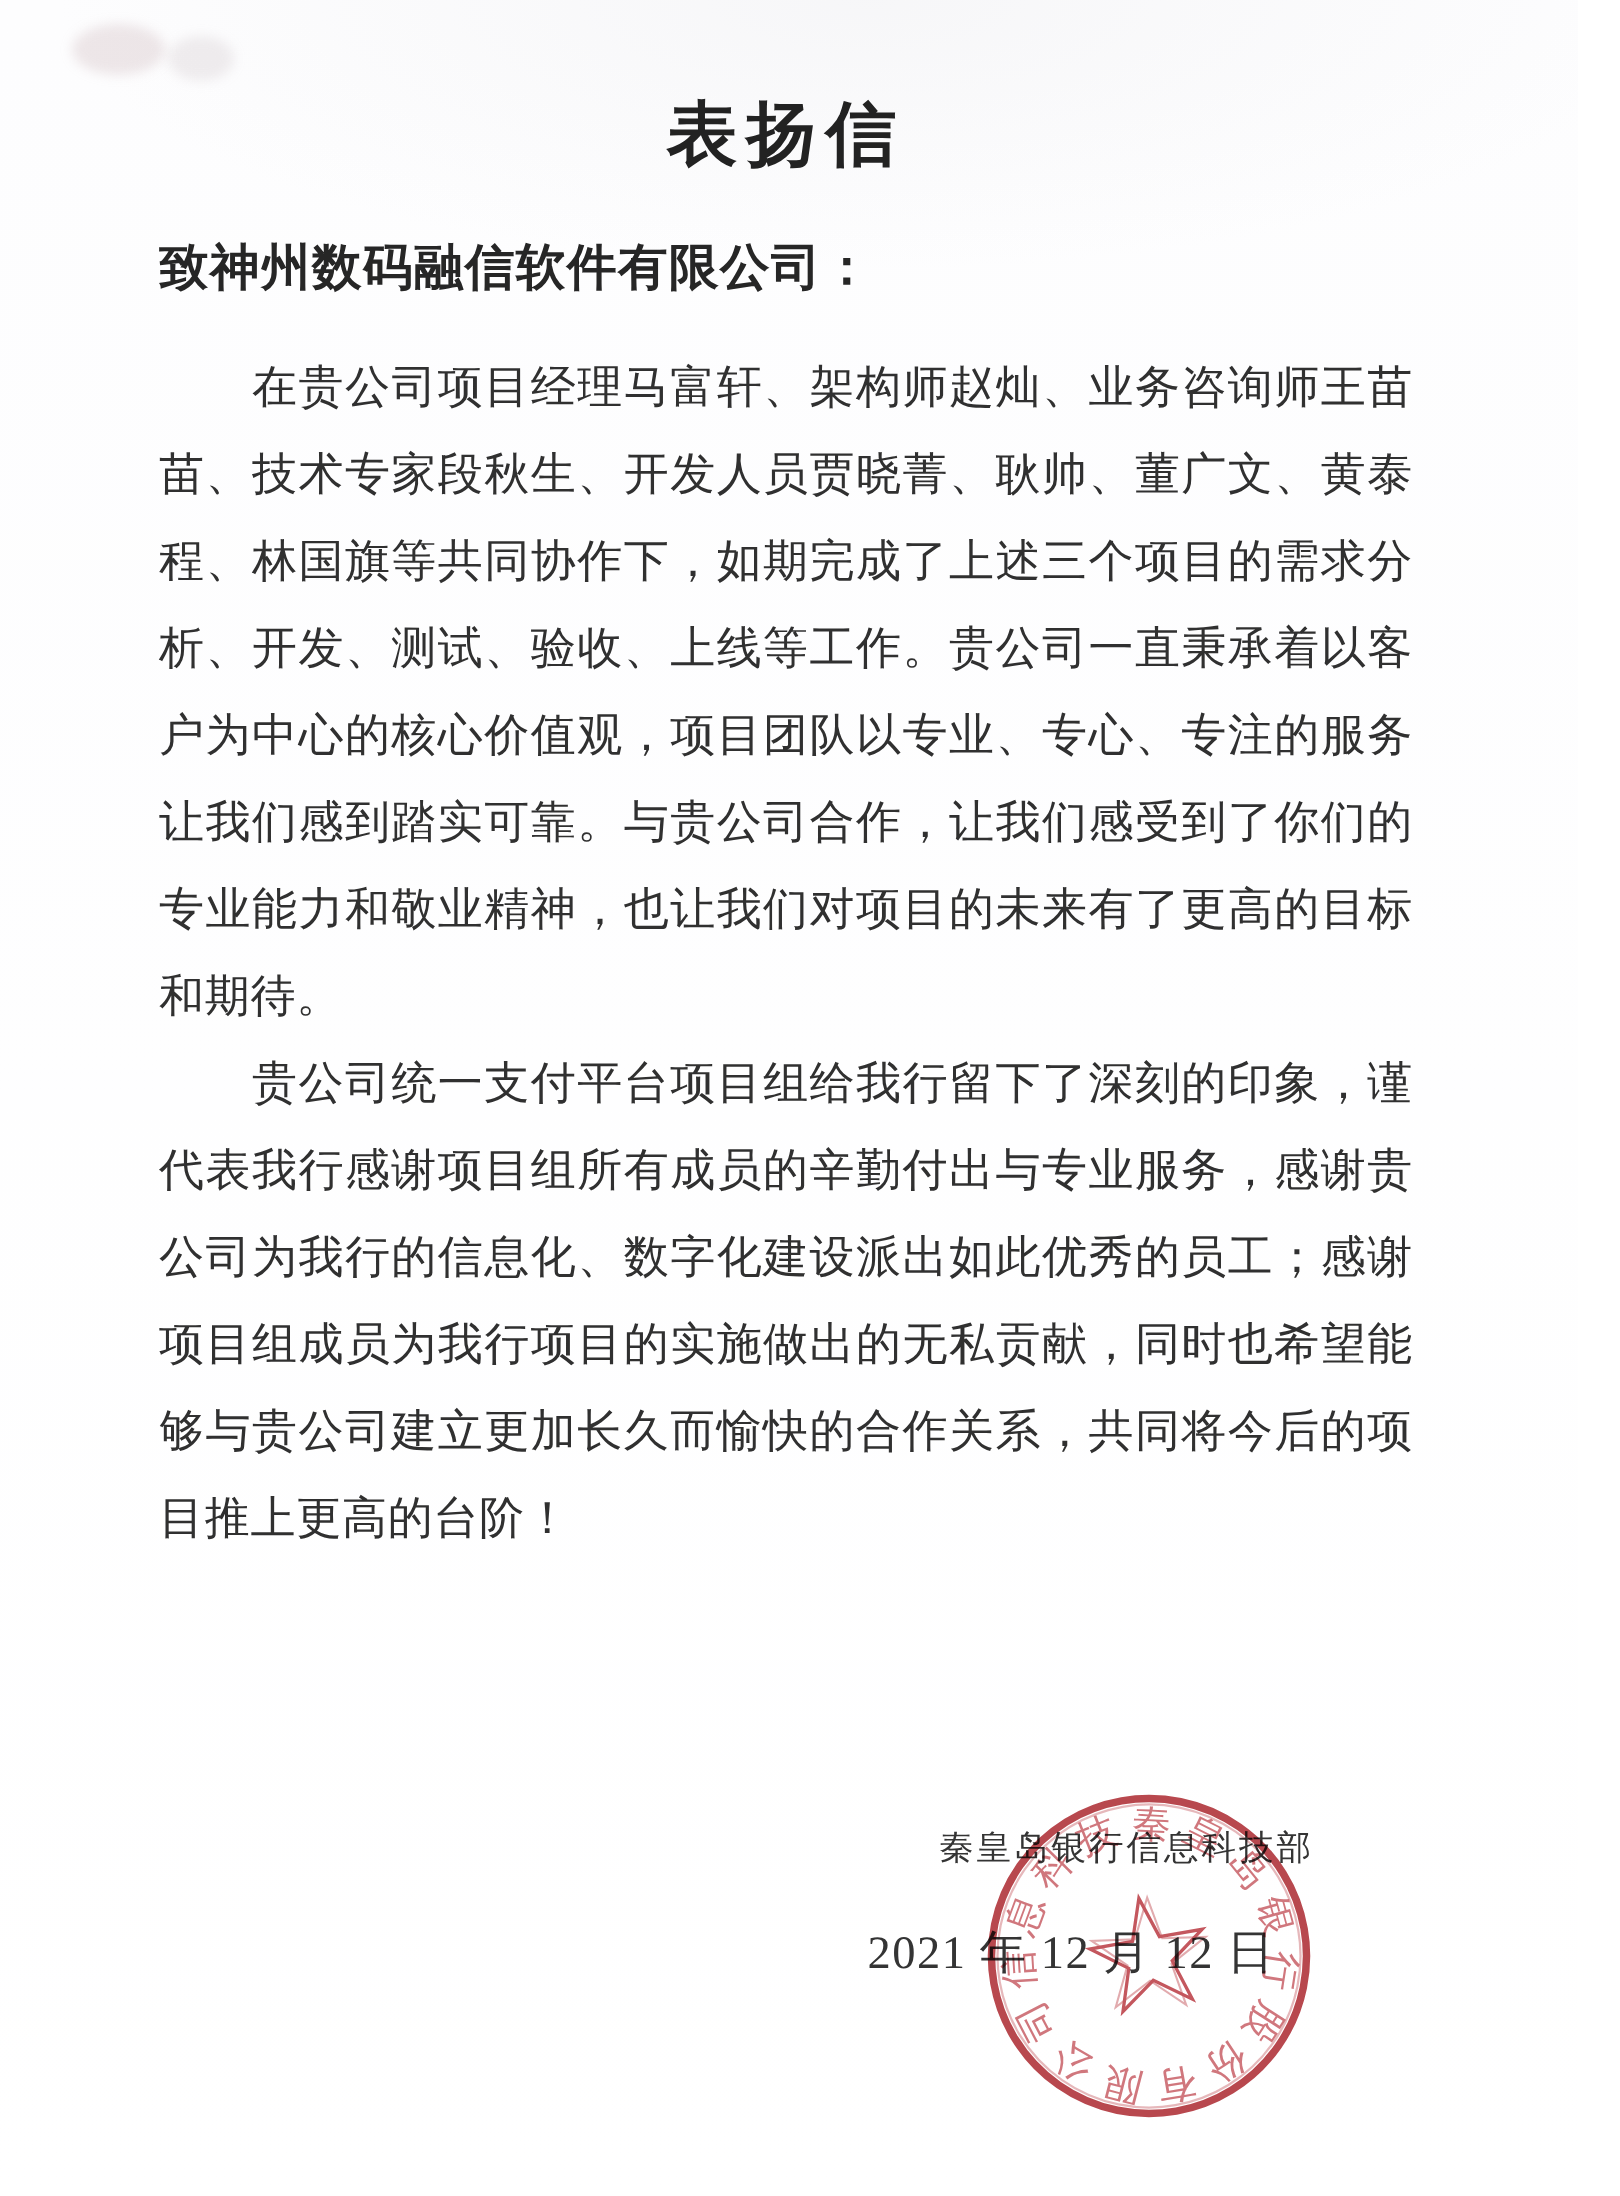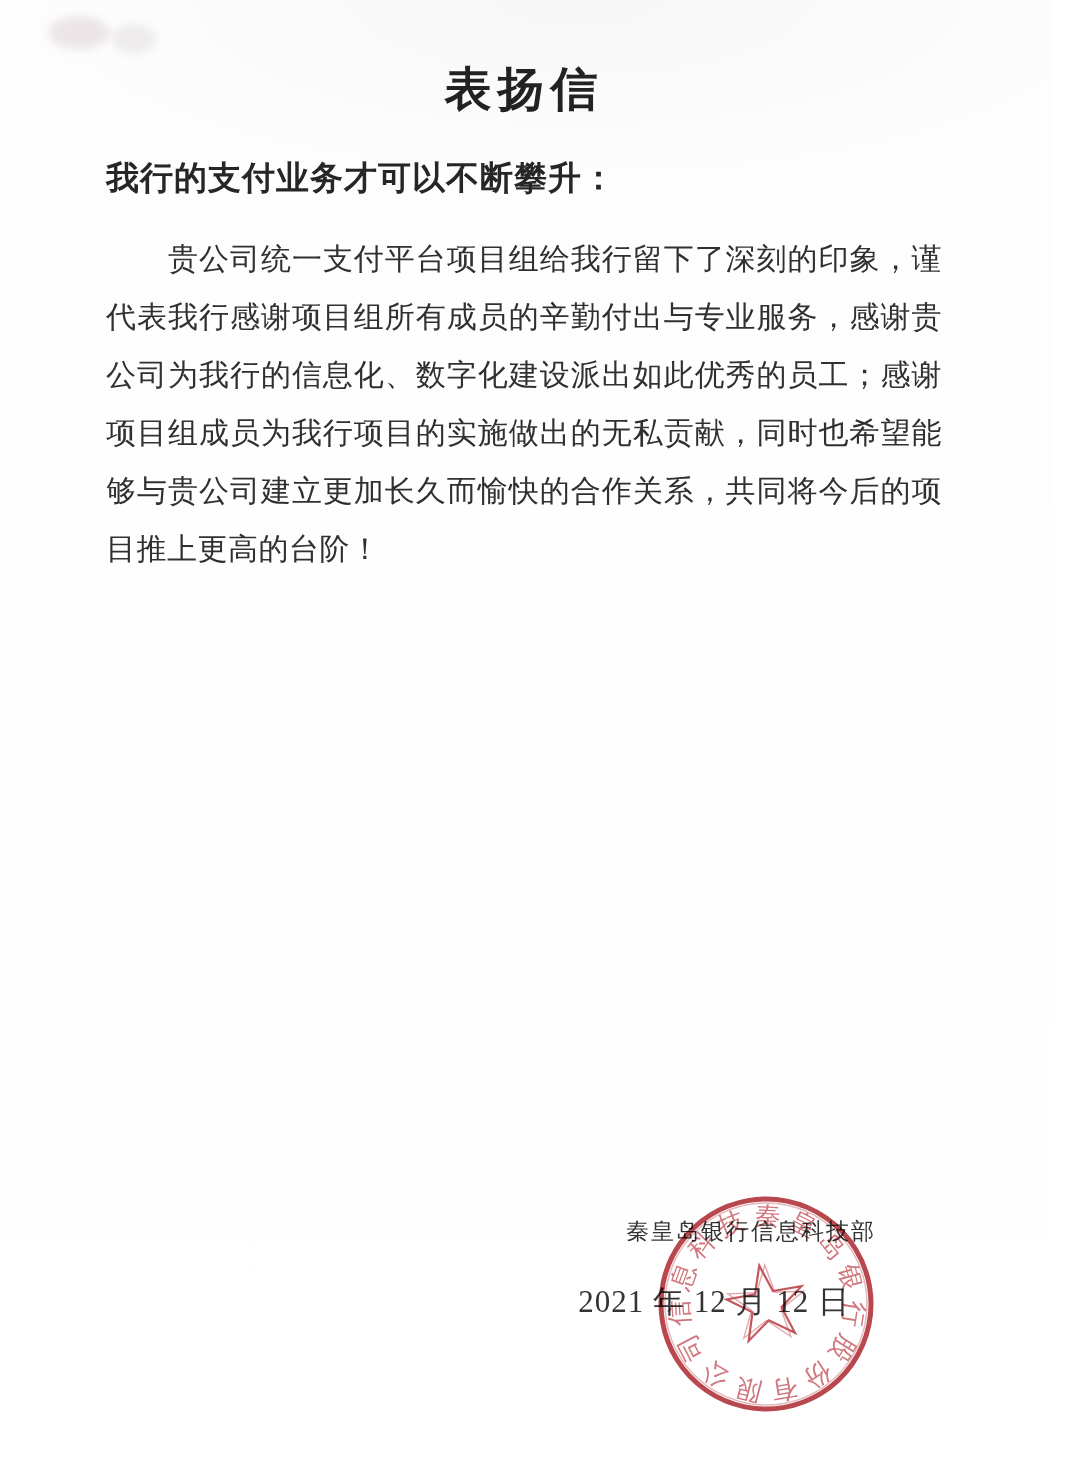--- a/index.html
+++ b/index.html
@@ -69,23 +69,24 @@
 </head>
 <body>
 
 <div class="page">
 
   <div class="smudge a"></div>
   <div class="smudge b"></div>
 
   <div class="title">表扬信</div>
 
-  <div class="salutation">我行的支付业务才可以不断攀升：</div>
+  <div class="salutation">致神州数码融信软件有限公司：</div>
 
   <div class="body-text">
+    <p>在贵公司项目经理马富轩、架构师赵灿、业务咨询师王苗苗、技术专家段秋生、开发人员贾晓菁、耿帅、董广文、黄泰程、林国旗等共同协作下，如期完成了上述三个项目的需求分析、开发、测试、验收、上线等工作。贵公司一直秉承着以客户为中心的核心价值观，项目团队以专业、专心、专注的服务让我们感到踏实可靠。与贵公司合作，让我们感受到了你们的专业能力和敬业精神，也让我们对项目的未来有了更高的目标和期待。</p>
     <p>贵公司统一支付平台项目组给我行留下了深刻的印象，谨代表我行感谢项目组所有成员的辛勤付出与专业服务，感谢贵公司为我行的信息化、数字化建设派出如此优秀的员工；感谢项目组成员为我行项目的实施做出的无私贡献，同时也希望能够与贵公司建立更加长久而愉快的合作关系，共同将今后的项目推上更高的台阶！</p>
   </div>
 
   <div class="signature">秦皇岛银行信息科技部</div>
 
   <div class="date">2021 年 12 月 12 日</div>
 
   <div class="seal">
     <svg viewBox="0 0 228 228" xmlns="http://www.w3.org/2000/svg">
       <defs>

